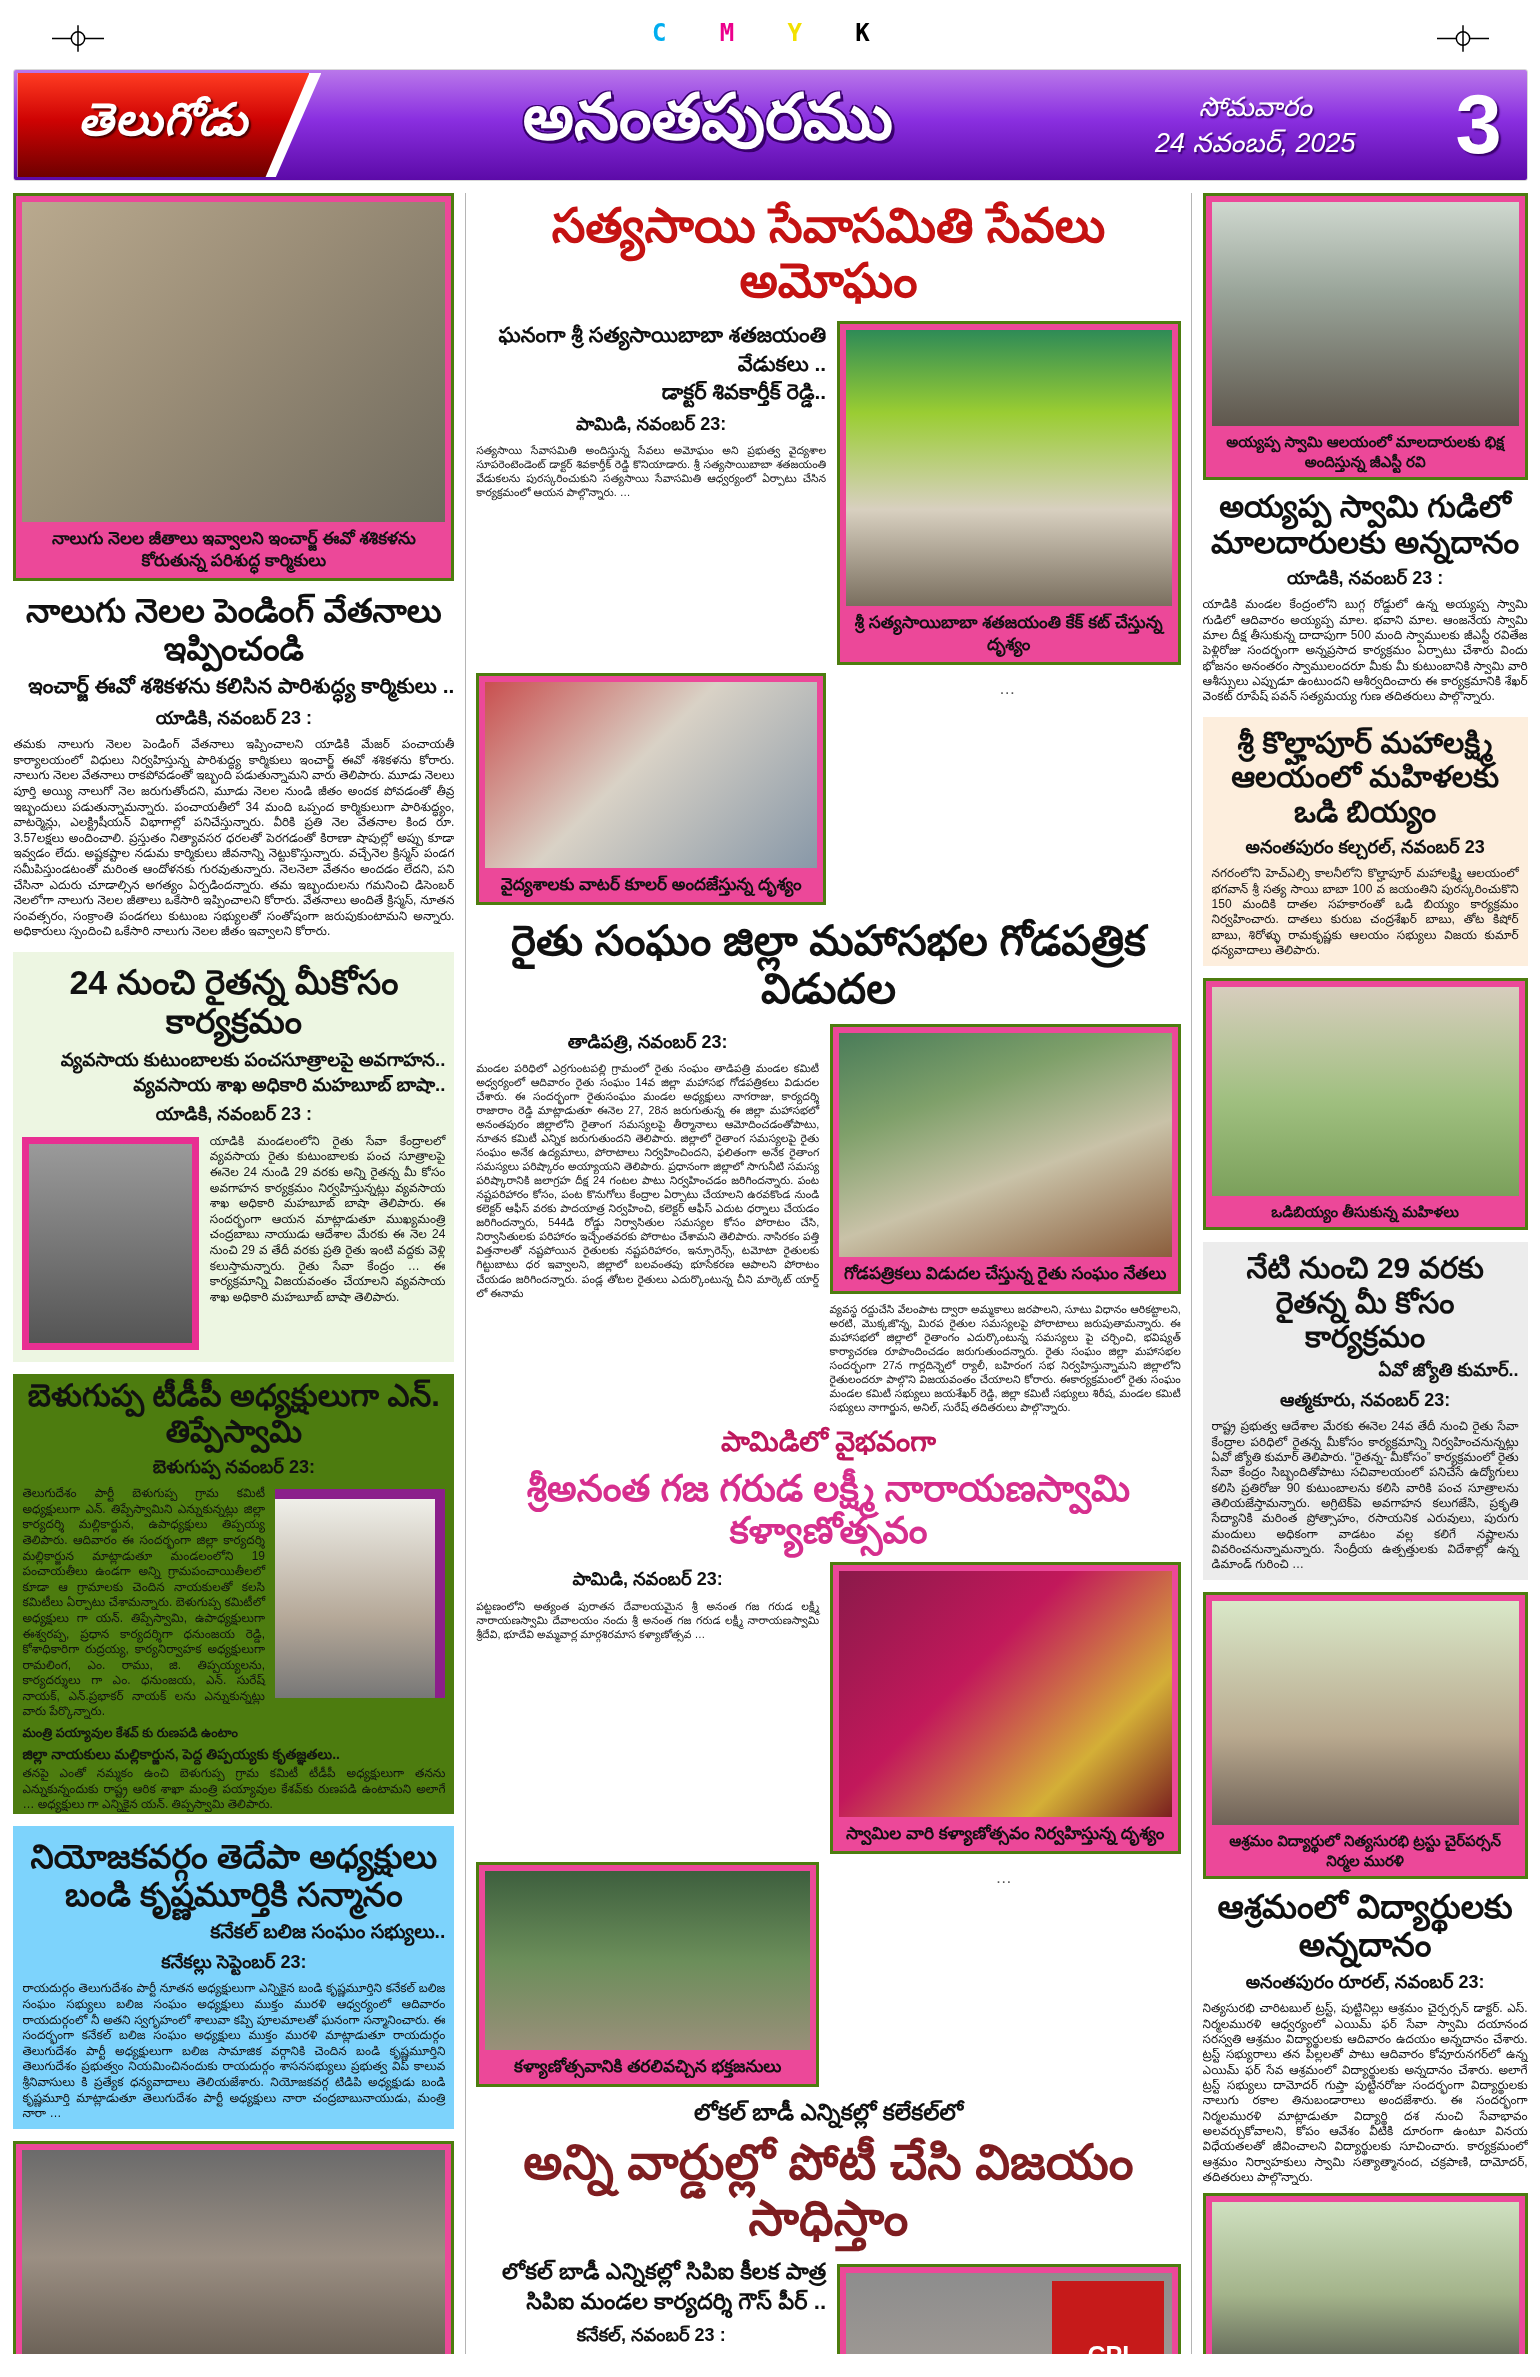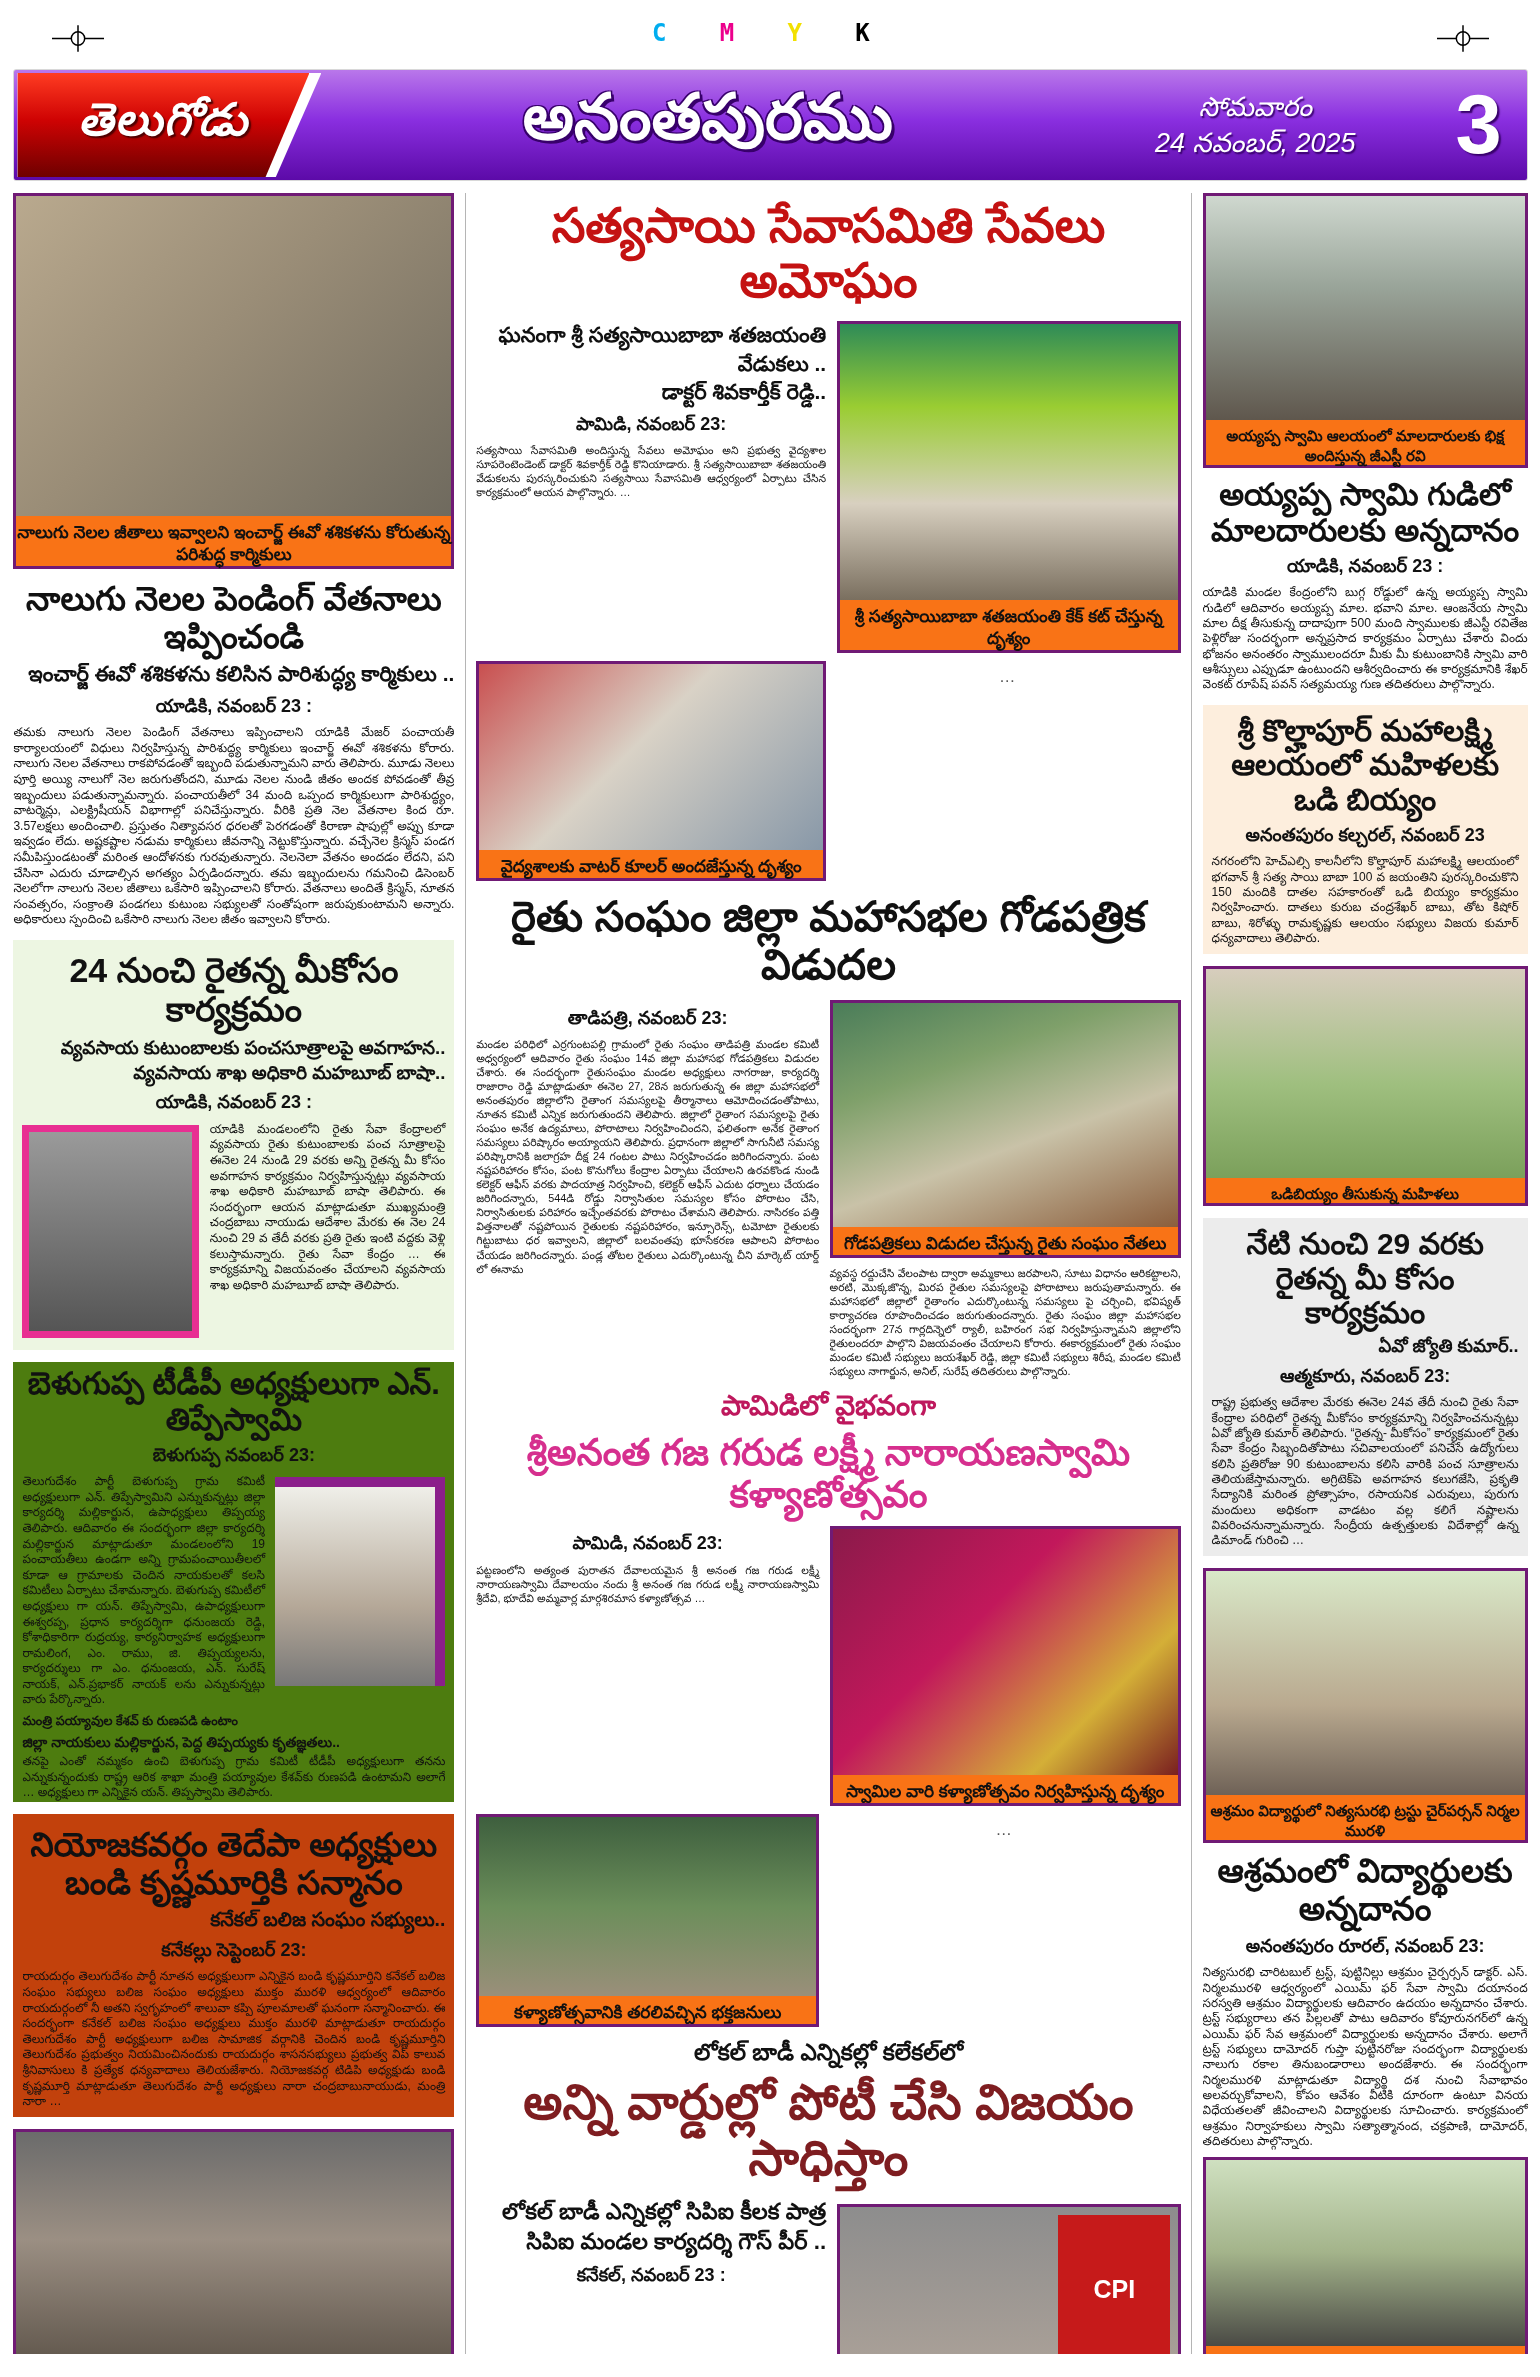--- a/index.html
+++ b/index.html
@@ -34,21 +34,21 @@
   .pageno { position:absolute; right:25px; top:50%; transform:translateY(-50%);
             font-size:83px; font-weight:bold; color:#fff; text-shadow:2.2px 2.2px 1.5px #38006b; }
   
   .cols { display:flex; gap:10.4px; margin:12px 13.4px 0; height:2161px; }
   .col  { overflow:hidden; }
   .col-l { width:441px; }
   .col-m { flex:1; border-left:0.7px solid #b5b5b5; border-right:0.7px solid #b5b5b5; padding:0 10.4px; }
   .col-r { width:325px; }
   
   .blk { margin-bottom:12px; }
-  .frame { border:3px solid #701a75; background:#f97316; }
+  .frame { border:3px solid #4d7c0f; background:#ec4899; padding:6px; }
   .ph { width:100%; }
   .caption { font-weight:bold; text-align:center; font-size:17px; line-height:1.3; padding-top:6px; }
   .dateline { font-weight:bold; text-align:center; font-size:18px; margin:7.5px 0 4.5px; }
   .subhead { font-weight:bold; text-align:right; line-height:1.35; }
   .body { text-align:justify; }
   .col-l .body { font-size:12px; line-height:1.3; }
   .col-m .body { font-size:10.8px; line-height:1.3; }
   .col-r .body { font-size:12px; line-height:1.28; }
   .row { display:flex; gap:10.4px; }
   .ellip { color:#555; text-align:center; font-size:16.4px; letter-spacing:3px; margin-top:6px; }
@@ -64,21 +64,21 @@
   .hl-kalyan   { font-size:37px; color:#d62f8e; margin:1.5px 0 9px; }
   .kicker-cpi  { font-size:23px; font-weight:bold; text-align:center; margin:7.5px 0 3px; }
   .hl-cpi      { font-size:49px; color:#7e1d20; margin:1.5px 0 10.4px; }
   .hl-ayya     { font-size:31px; margin:9px 0 3px; }
   .hl-odi      { font-size:30px; margin:1.5px 0 4.5px; }
   .hl-r29      { font-size:30px; margin:1.5px 0 3px; }
   .hl-ashram   { font-size:33px; margin:9px 0 3px; }
   
   .bg-green    { background:#edf6e2; padding:7.5px 9px; }
   .bg-yellow   { background:#4d7c0f; padding:1px 9px; }
-  .bg-lav      { background:#c2410c; padding:7.5px 9px; }
+  .bg-lav      { background:#7dd3fc; padding:7.5px 9px; }
   .bg-peach    { background:#fdeedd; padding:7.5px 9px; }
   .bg-gray     { background:#ececec; padding:7.5px 9px; }
   
   .ph-street  { height:320px; background:linear-gradient(135deg,#b9a98e 0%,#98array 0,#9a8d77 45%,#6f6a5e 100%); background:linear-gradient(135deg,#b9a98e,#9a8d77 45%,#6f6a5e); }
   .ph-canopy  { height:276px; background:linear-gradient(180deg,#2e8b57,#9acd32 30%,#d8d0c0 65%,#7a6f5f); }
   .ph-cooler  { height:186px; background:linear-gradient(135deg,#c94f4f,#d9d2c6 45%,#8898a8); }
   .ph-posters { height:224px; background:linear-gradient(160deg,#4a7c59,#7fa06a 30%,#c9c2a8 60%,#8b5e3c); }
   .ph-temple  { height:246px; background:linear-gradient(135deg,#8b1a4a,#c2185b 40%,#d4af37 75%,#7a1f1f); }
   .ph-crowd   { height:179px; background:linear-gradient(180deg,#3e5f3e,#6b8e5a 50%,#9a8f7a); }
   .ph-cpi     { height:268px; background:linear-gradient(180deg,#8d8d8d,#a89f97 55%,#6b5b4f); position:relative; }

